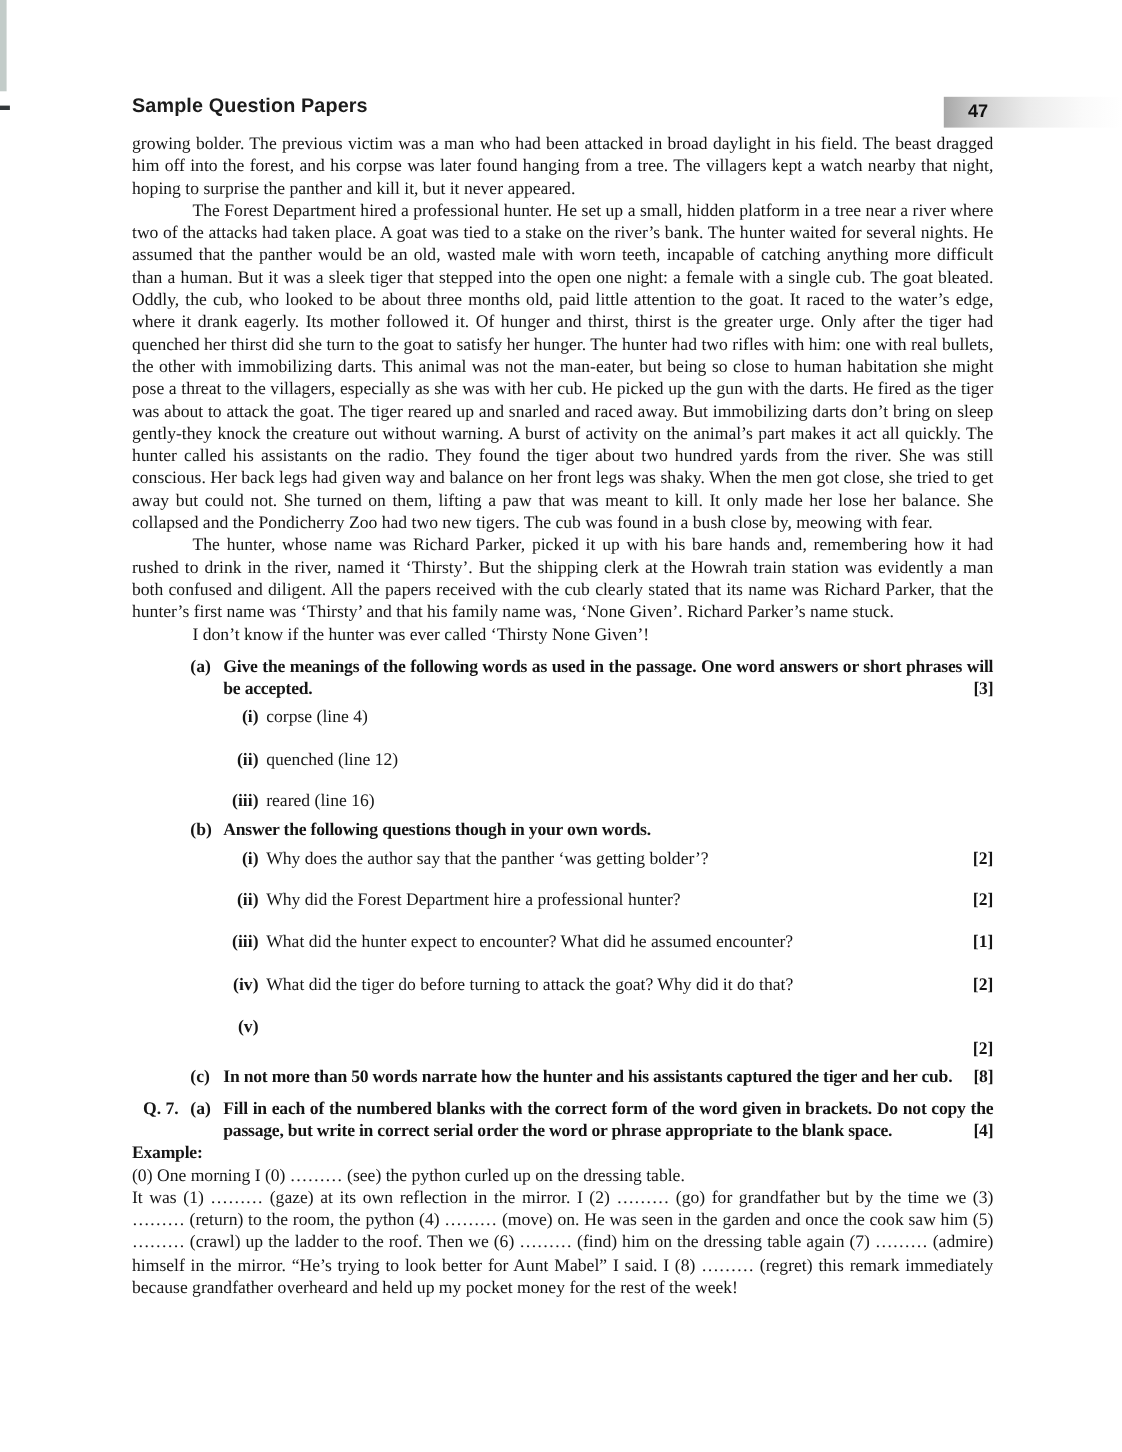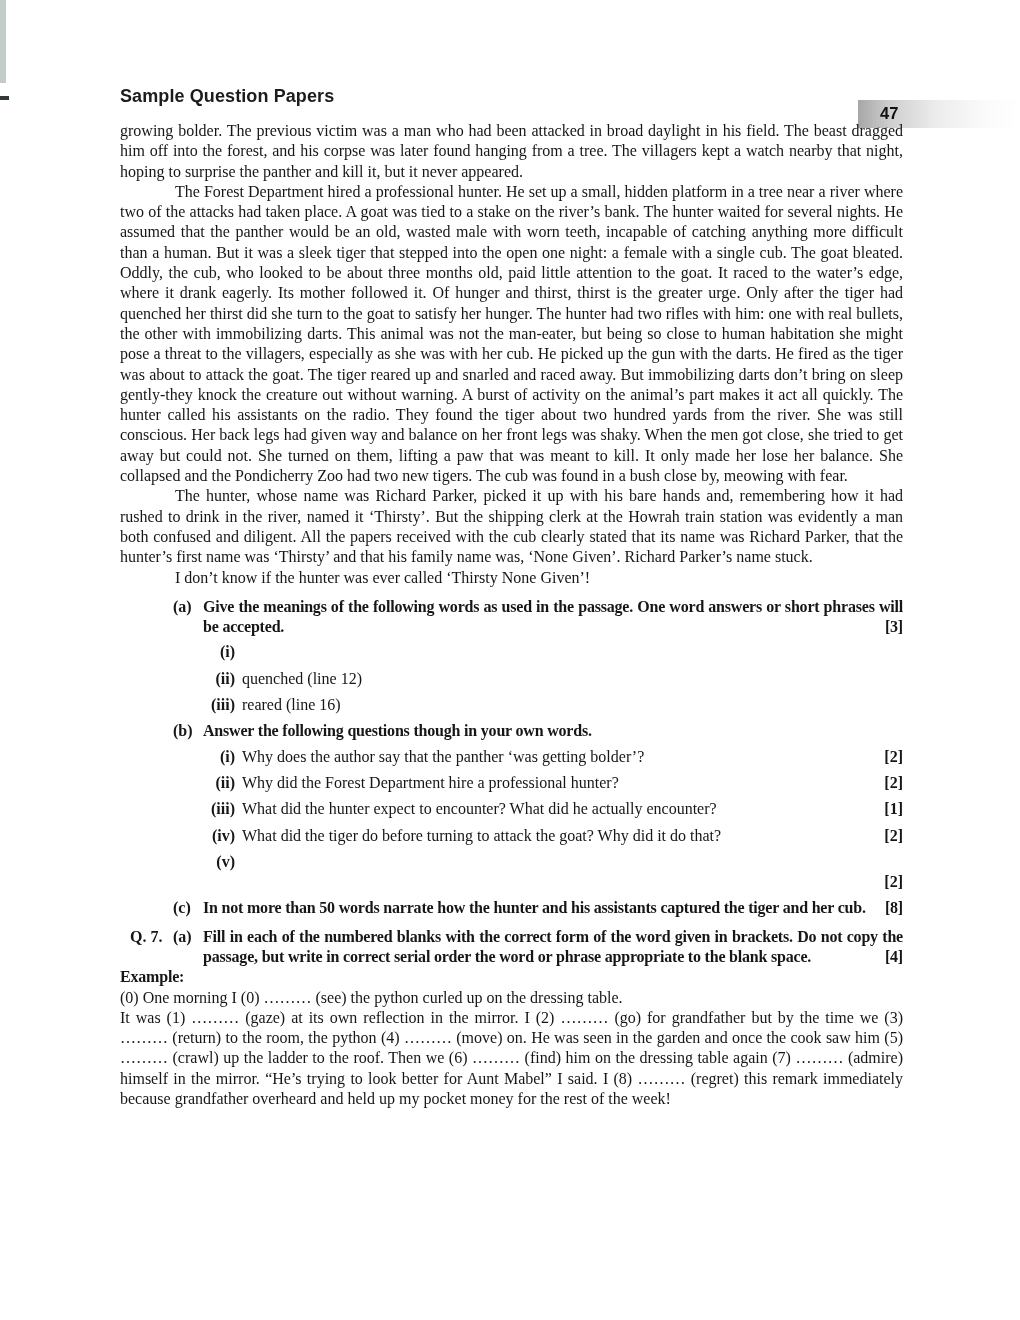--- a/index.html
+++ b/index.html
@@ -9,21 +9,21 @@
     margin:0 auto;
   }
   .leftbar { position:absolute; left:0; top:0; width:6px; height:83px; background:#c3ccc9; }
   .leftdash { position:absolute; left:0; top:96px; width:9px; height:4px; background:#33383b; }
   .header-title {
     position:absolute; left:120px; top:86px;
     font-family:"Liberation Sans", sans-serif; font-weight:bold; font-size:18px;
     color:#1c1c1c; letter-spacing:0.1px;
   }
   .pagebox {
-    position:absolute; left:858px; top:100px; width:162px; height:28px;
+    position:absolute; left:858px; top:88px; width:162px; height:28px;
     background:linear-gradient(90deg,#a7a7a7 0%,#cfcfcf 20%,#ececec 48%,#fafafa 78%,#ffffff 100%);
   }
   .pagebox .num {
     position:absolute; left:22px; top:4px;
     font-family:"Liberation Sans", sans-serif; font-weight:bold; font-size:16.5px; color:#111;
   }
   #content {
     position:absolute; left:120px; top:121px; width:783px;
     font-size:16px; line-height:20.3px; text-align:justify;
   }
@@ -32,21 +32,21 @@
   .mt7 { margin-top:7px; } .mt10 { margin-top:10px; } .mt8 { margin-top:8px; }
   .b { font-weight:bold; letter-spacing:-0.2px; }
   .qrow { display:flex; align-items:flex-start; }
   .sp { flex:0 0 53px; }
   .qnum { flex:0 0 53px; padding-left:10px; box-sizing:border-box; font-weight:bold; }
   .alpha { flex:0 0 30px; font-weight:bold; }
   .roman { flex:0 0 122px; text-align:right; padding-right:7px; box-sizing:border-box; font-weight:bold; }
   .qtext { flex:1 1 auto; position:relative; text-align:justify; }
   .qtext .mark { position:absolute; right:0; bottom:0; font-weight:bold; }
   .markline { text-align:right; font-weight:bold; }
-  .mta { margin-top:9px; } .mtitem { margin-top:6px; } .mtitem1 { margin-top:5px; }
+  .mta { margin-top:9px; } .mtitem { margin-top:18px; } .mtitem1 { margin-top:5px; }
   .mtb { margin-top:6px; }
   .exblock { margin-left:83px; }
   .mtex { margin-top:7px; } .mtex2 { margin-top:6px; }
 </style>
 </head>
 <body>
 
 <div class="page">
   <div class="leftbar"></div>
   <div class="leftdash"></div>
@@ -66,20 +66,21 @@
     <div class="qrow mta">
       <div class="sp"></div>
       <div class="alpha">(a)</div>
       <div class="qtext b">
         <span>Give the meanings of the following words as used in the passage. One word answers or short phrases will be accepted.</span>
         <span class="mark">[3]</span>
       </div>
     </div>
     <div class="qrow mtitem1">
       <div class="roman">(i)</div>
+      <div class="qtext">corpse (line 4)</div>
     </div>
     <div class="qrow mtitem">
       <div class="roman">(ii)</div>
       <div class="qtext">quenched (line 12)</div>
     </div>
     <div class="qrow mtitem">
       <div class="roman">(iii)</div>
       <div class="qtext">reared (line 16)</div>
     </div>
 
@@ -98,21 +99,21 @@
     <div class="qrow mtitem">
       <div class="roman">(ii)</div>
       <div class="qtext">
         <span>Why did the Forest Department hire a professional hunter?</span>
         <span class="mark">[2]</span>
       </div>
     </div>
     <div class="qrow mtitem">
       <div class="roman">(iii)</div>
       <div class="qtext">
-        <span>What did the hunter expect to encounter? What did he actually encounter?</span>
+        <span>What did the hunter expect to encounter? What did he assumed encounter?</span>
         <span class="mark">[1]</span>
       </div>
     </div>
     <div class="qrow mtitem">
       <div class="roman">(iv)</div>
       <div class="qtext">
         <span>What did the tiger do before turning to attack the goat? Why did it do that?</span>
         <span class="mark">[2]</span>
       </div>
     </div>

